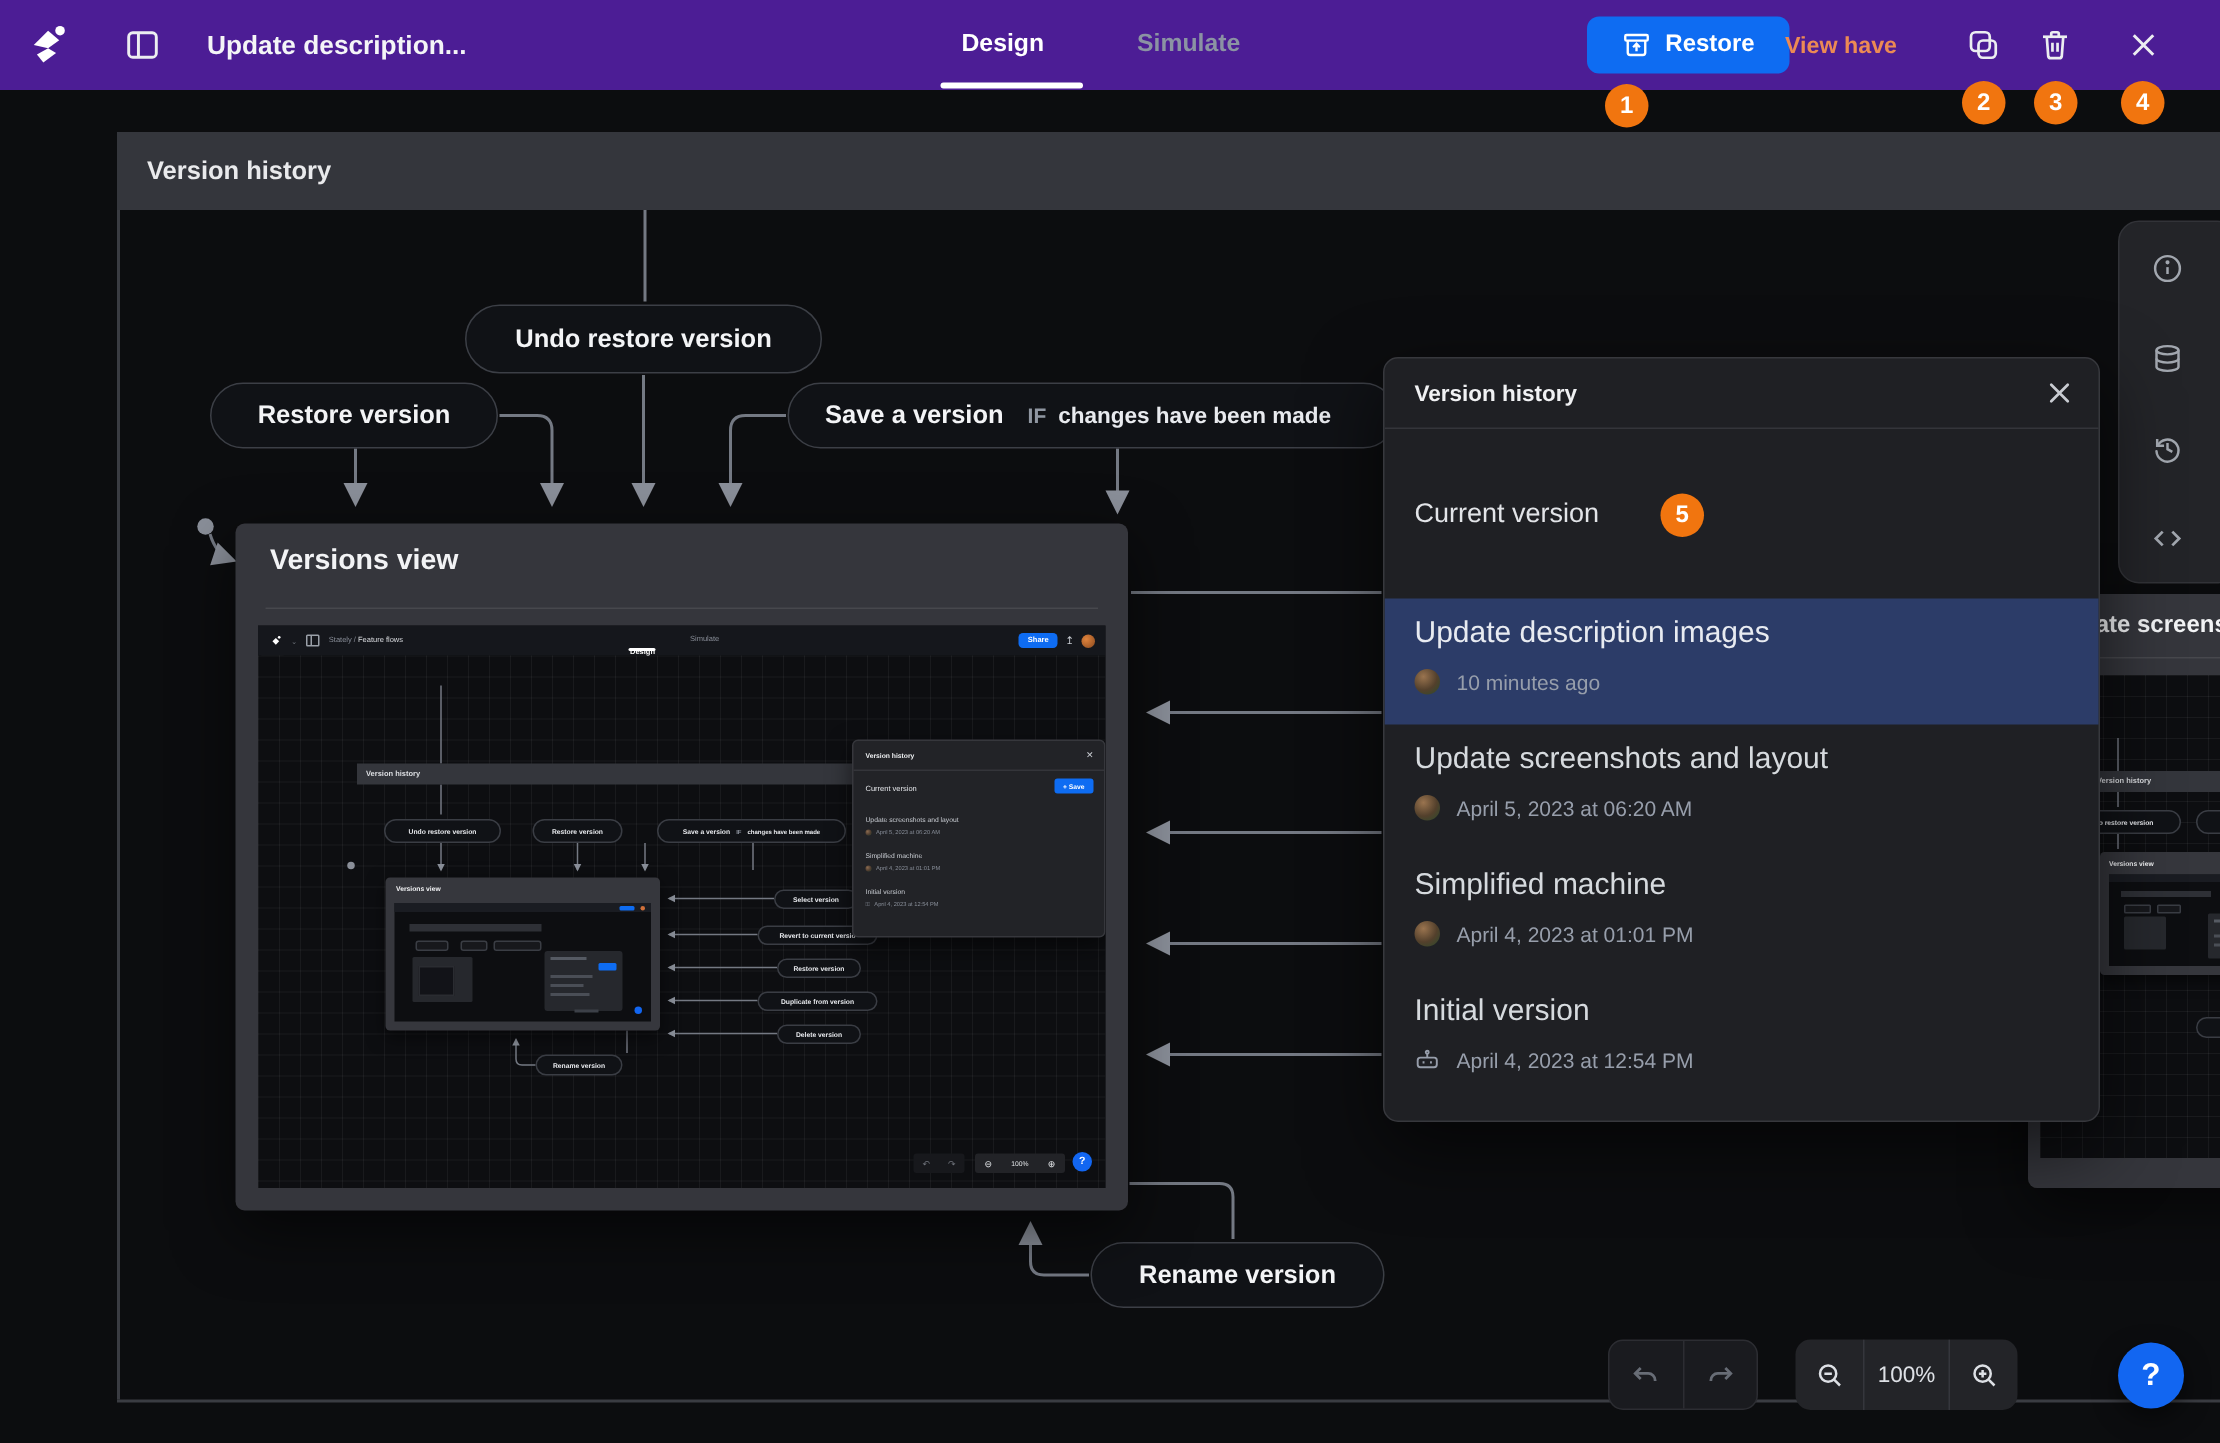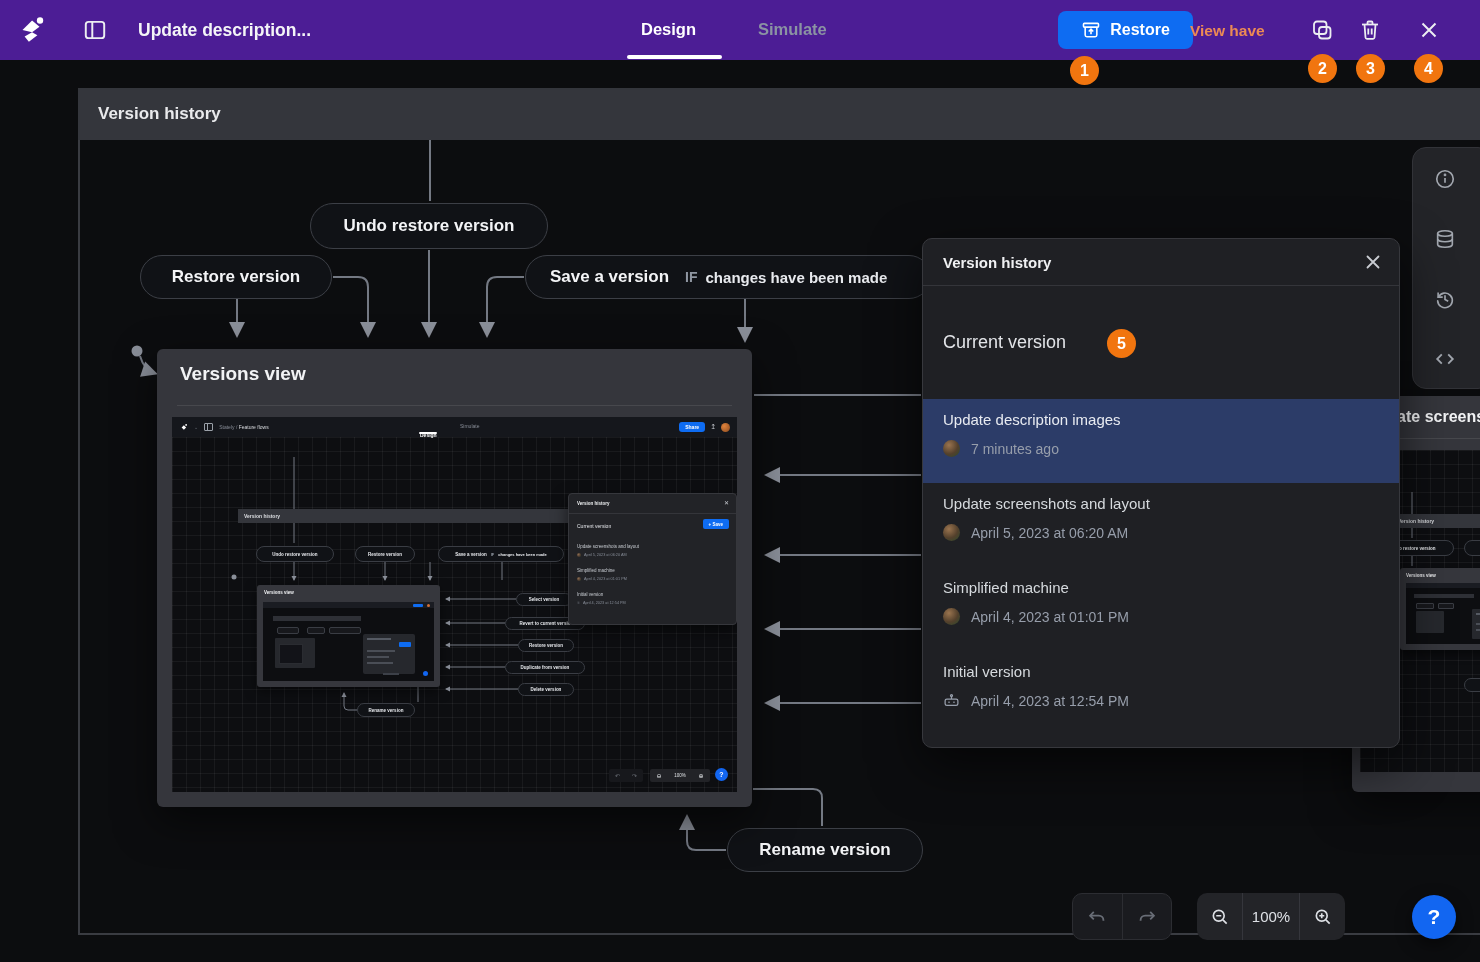--- a/index.html
+++ b/index.html
@@ -67,21 +67,21 @@
       color:#9aa0a8;font-size:7px;}
   
   .vhpanel{left:922px;top:238px;width:478px;height:510px;background:#1f2024;border:1px solid #37383d;
       border-radius:10px;z-index:10;box-shadow:0 18px 50px rgba(0,0,0,.6);overflow:hidden;box-sizing:border-box;}
   .vh-head{left:0;top:0;width:478px;height:47px;border-bottom:1px solid #34353a;
       display:flex;align-items:center;justify-content:space-between;padding:0 20px;box-sizing:border-box;}
   .vh-title{color:#f0f1f3;font-size:15px;font-weight:700;}
   .vh-current{color:#e2e4e8;font-size:18px;}
   .vh-row{position:absolute;left:0;width:478px;height:84px;box-sizing:border-box;padding:12px 0 0 20px;cursor:pointer;}
   .vh-row.sel{background:#2c3c68;}
-  .vh-row-title{color:#d6dade;font-size:15px;}
+  .vh-row-title{color:#d6dade;font-size:20px;}
   .vh-row.sel .vh-row-title{color:#e8ebf1;}
   .vh-meta{display:flex;align-items:center;gap:11px;margin-top:12px;color:#979eab;font-size:14px;}
   .ava{width:17px;height:17px;border-radius:50%;
       background:radial-gradient(circle at 35% 30%,#9a744f,#53402c 55%,#2f4a2c 95%);}
   
   .rtoolbar{left:1412px;top:147px;width:80px;height:242px;background:#232428;border:1px solid #323338;
       border-radius:14px;z-index:5;box-sizing:border-box;}
   .rt-ic{position:absolute;left:21px;width:22px;height:22px;color:#a2a7af;}
   
   .rframe{left:1352px;top:396px;width:230px;height:396px;background:#35363c;border-radius:6px;
@@ -361,21 +361,21 @@
     </div>
     <div class="abs vh-current" style="left:20px;top:93px;">Current version</div>
     <div class="badge badge-l abs" style="left:184px;top:90px;">
         <span>5</span>
       </div>
 
     <div class="vh-row sel" style="top:160px;">
       <div class="vh-row-title">Update description images</div>
       <div class="vh-meta">
           <span class="ava"></span>
-          <span>7 minutes ago</span>
+          <span>10 minutes ago</span>
         </div>
     </div>
     <div class="vh-row" style="top:244px;">
       <div class="vh-row-title">Update screenshots and layout</div>
       <div class="vh-meta">
           <span class="ava"></span>
           <span>April 5, 2023 at 06:20 AM</span>
         </div>
     </div>
     <div class="vh-row" style="top:328px;">

